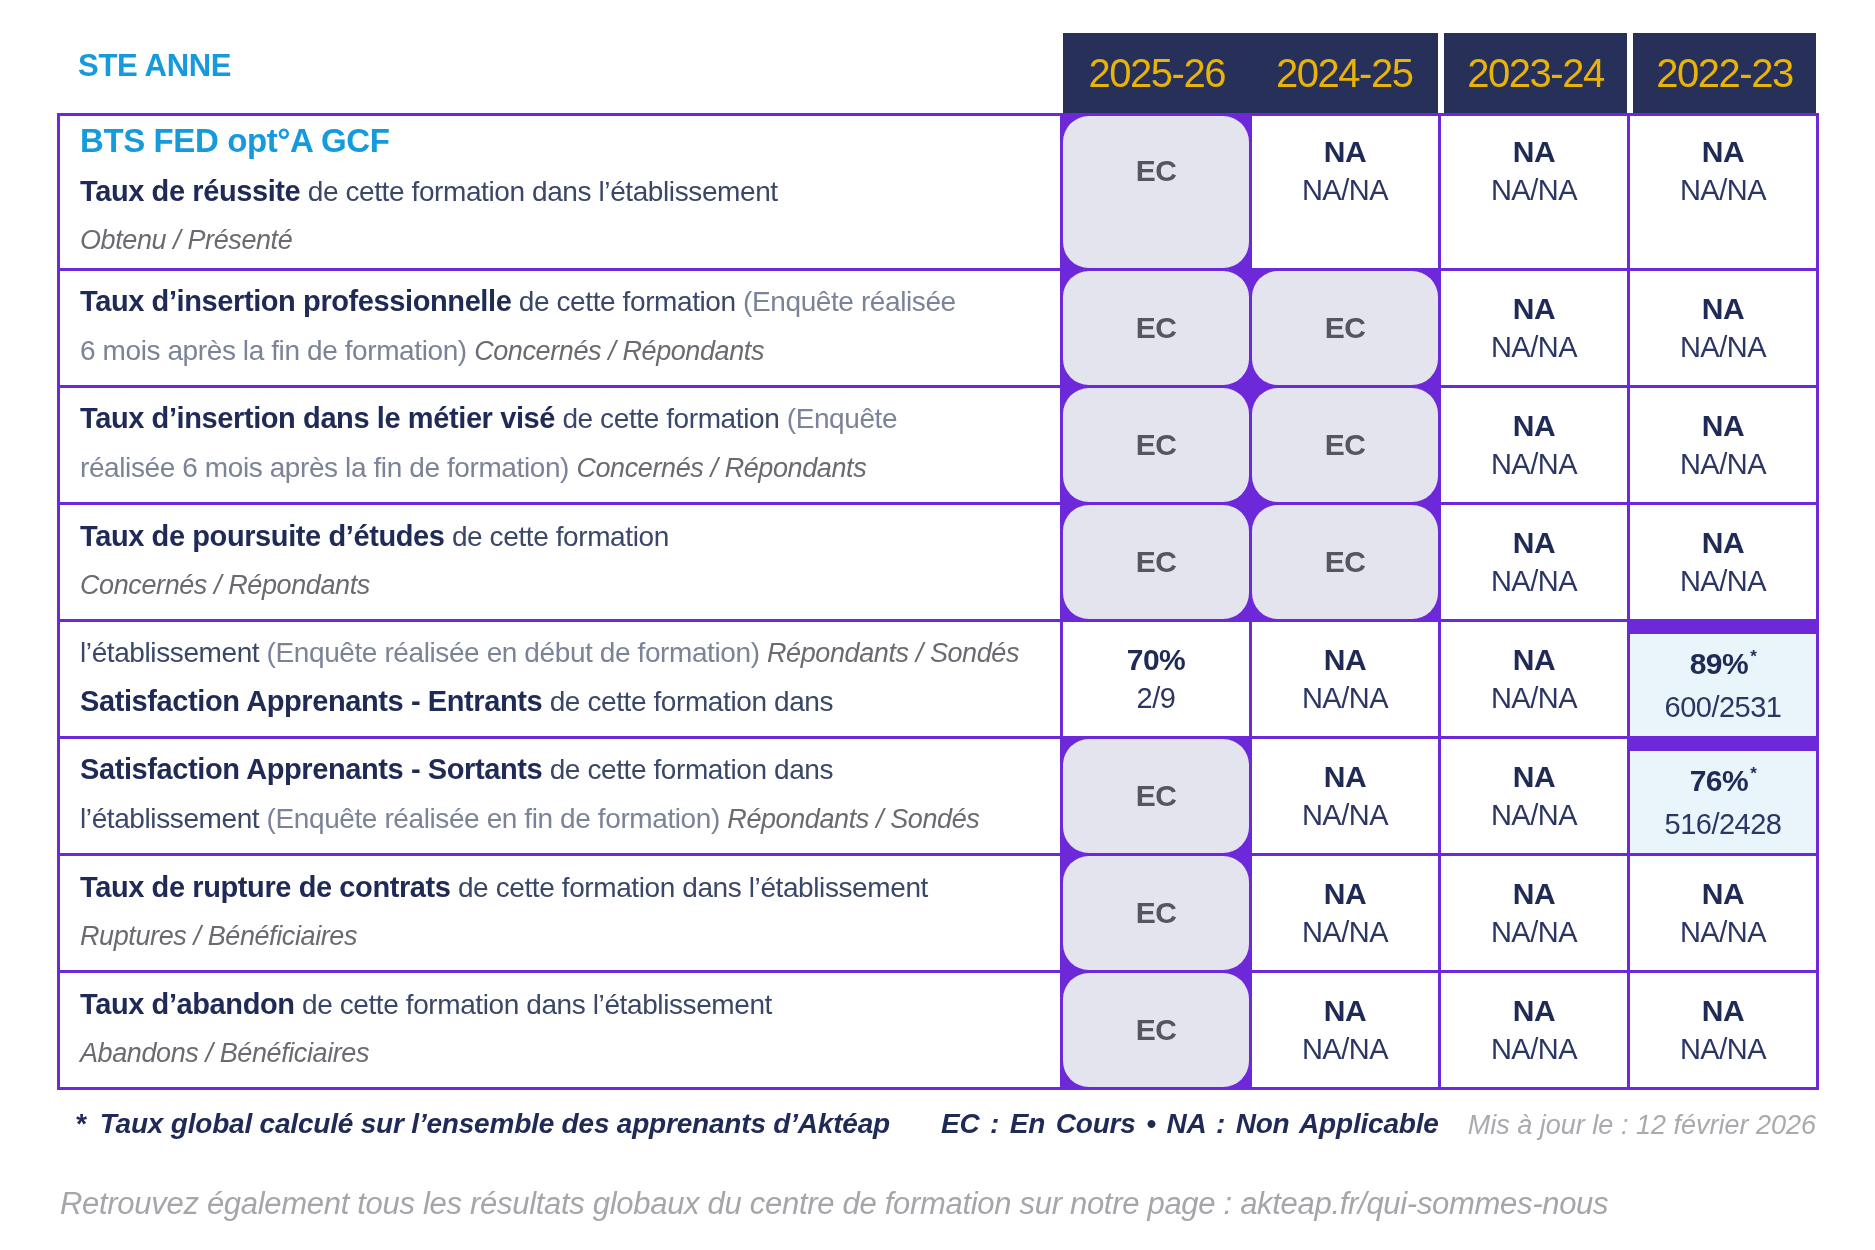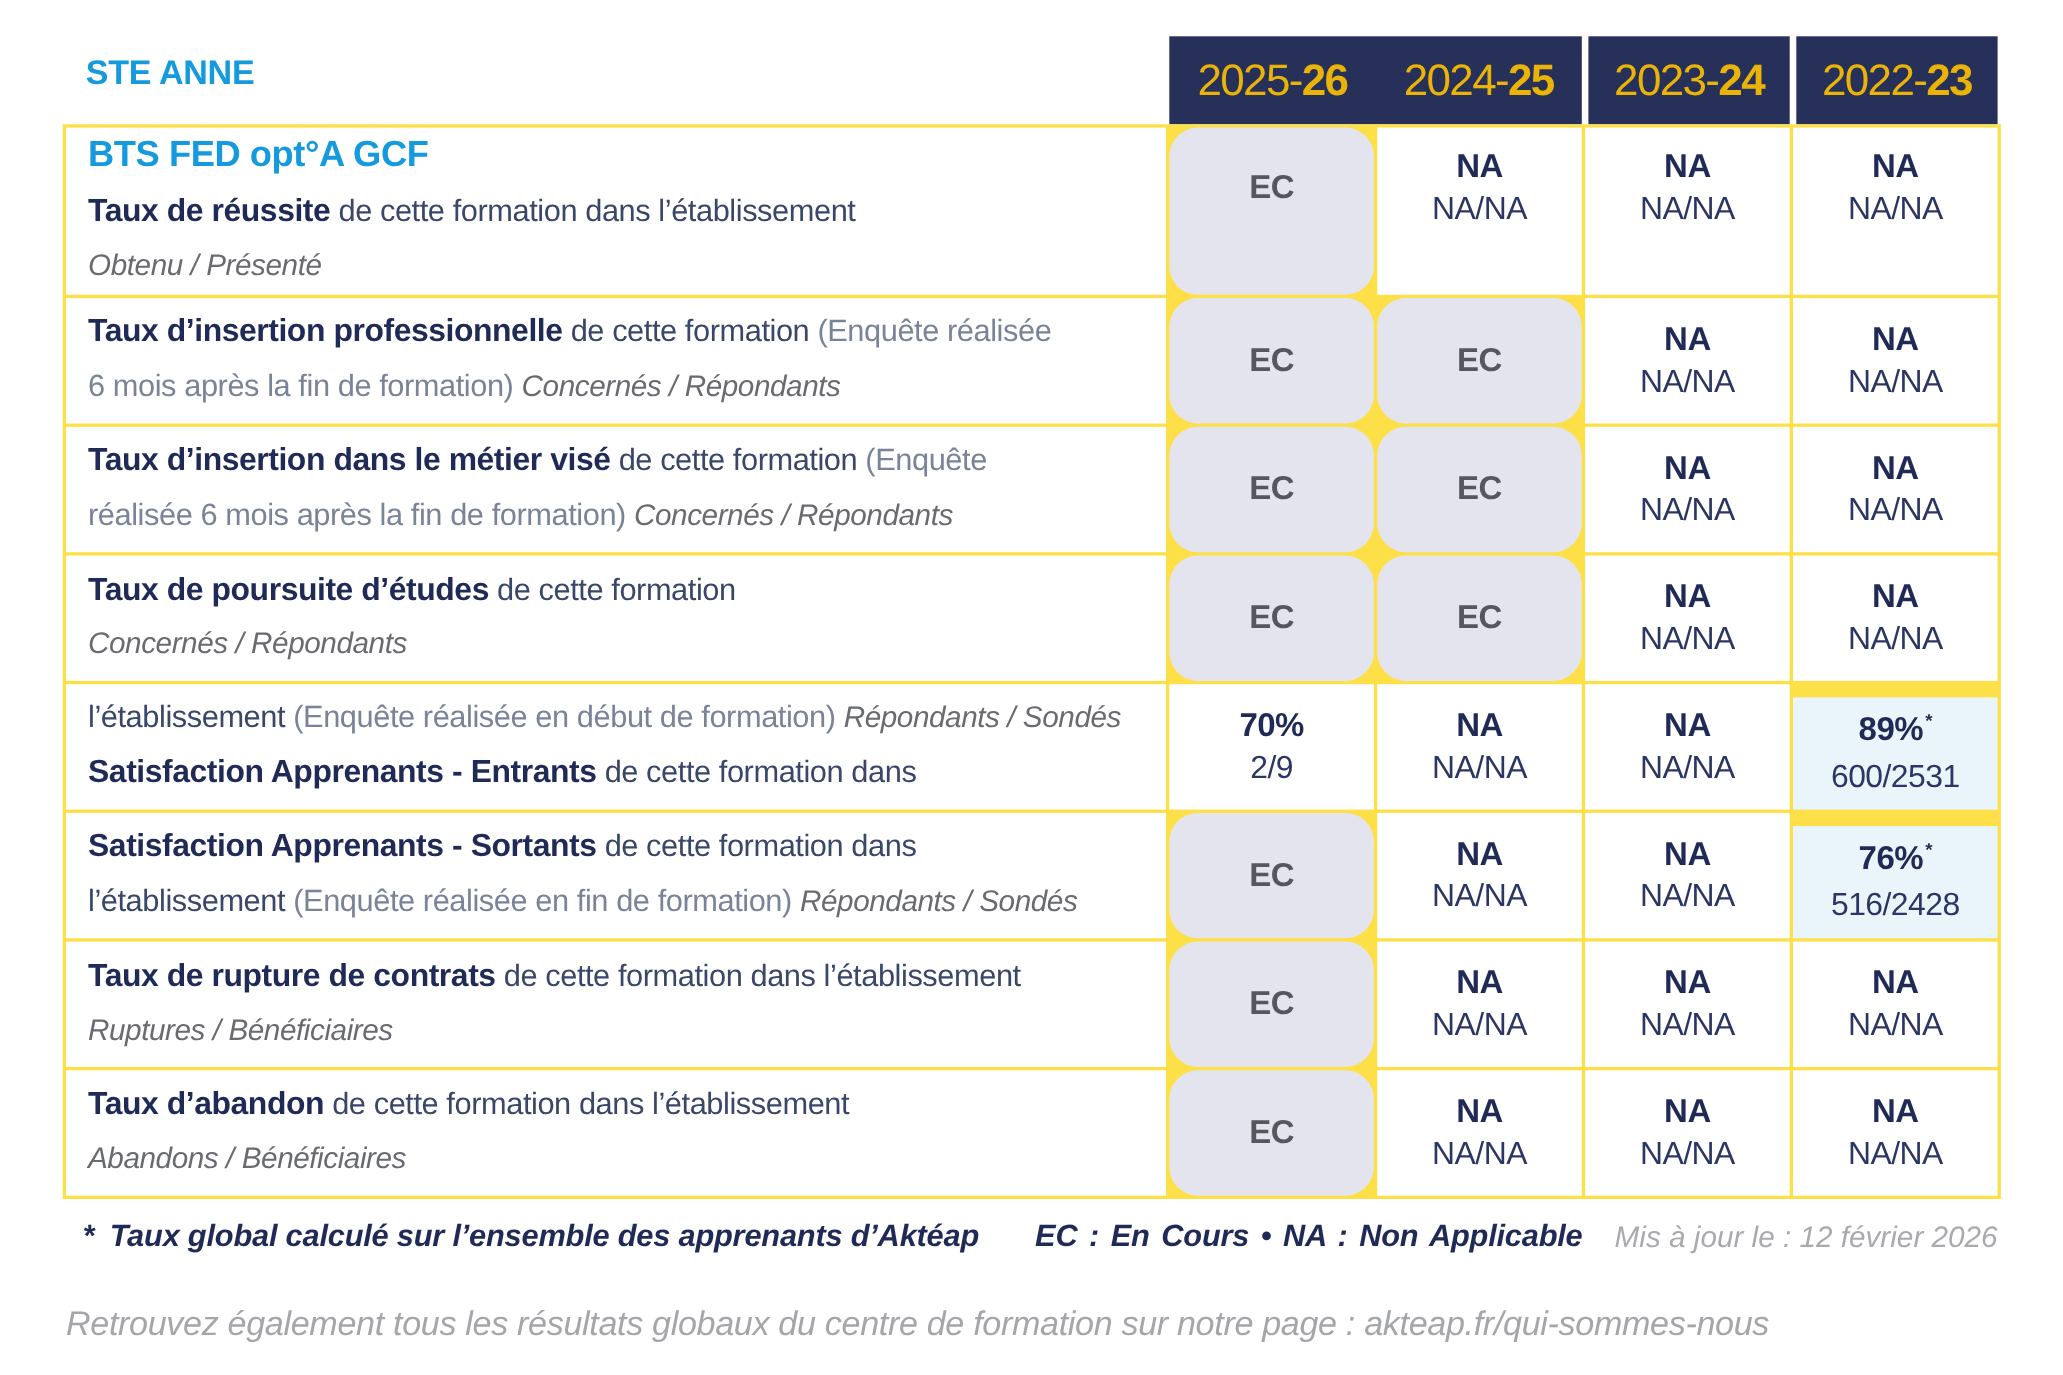--- a/index.html
+++ b/index.html
@@ -12,24 +12,24 @@
     position:absolute;left:78px;top:48px;font-size:31px;font-weight:bold;
     color:#149add;letter-spacing:-0.3px;
   }
   
   .year-header{position:absolute;left:1063px;top:33px;height:80px;width:753px;display:flex;gap:6px;}
   .ybox{background:#273059;display:flex;height:100%;}
   .ybox.w2{width:375px;}
   .ybox.w1{width:183px;}
   .ycell{flex:1;display:flex;align-items:center;justify-content:center;
     color:#eab308;font-size:40px;letter-spacing:-1.5px;white-space:nowrap;}
-  .ycell b{font-weight:bold;}
+  .ycell b{font-weight:normal;}
   
   .tbl{
-    position:absolute;left:57px;top:113px;background:#fde047;padding:3px;
+    position:absolute;left:57px;top:113px;background:#6d28d9;padding:3px;
     display:grid;grid-template-columns:1000px 186px 186px 186px 186px;
     grid-template-rows:152px repeat(7,114px);gap:3px;
   }
   .label-cell{background:#ffffff;display:flex;flex-direction:column;justify-content:center;
     padding:0 8px 0 20px;overflow:hidden;}
   .line{white-space:nowrap;line-height:45px;letter-spacing:-0.4px;}
   .seg-program{font-size:33px;font-weight:bold;color:#149add;}
   .seg-title{font-size:29px;font-weight:bold;color:#1f2a56;}
   .seg-desc{font-size:28px;color:#3a4768;}
   .seg-paren{font-size:28px;color:#7b8398;}

